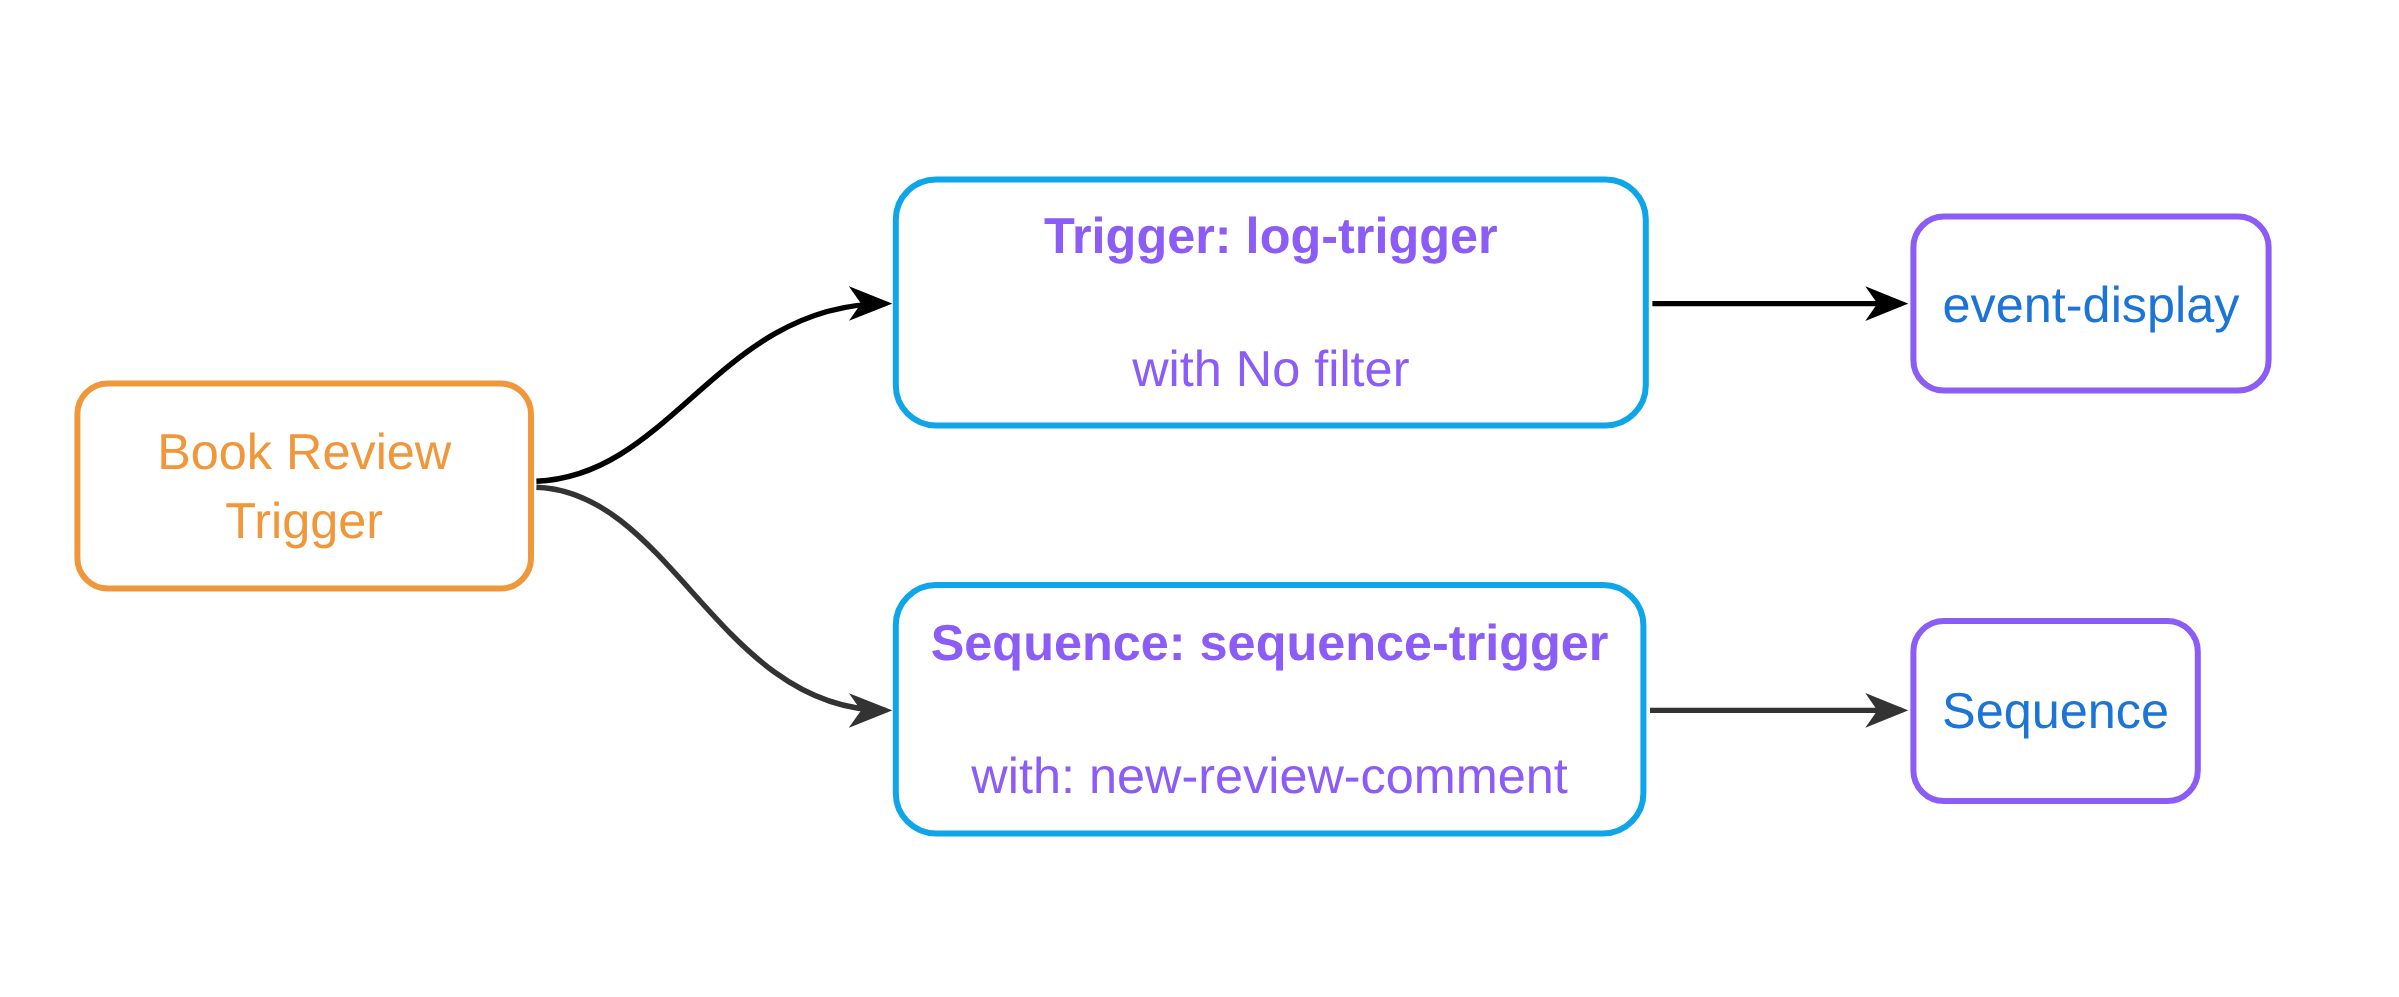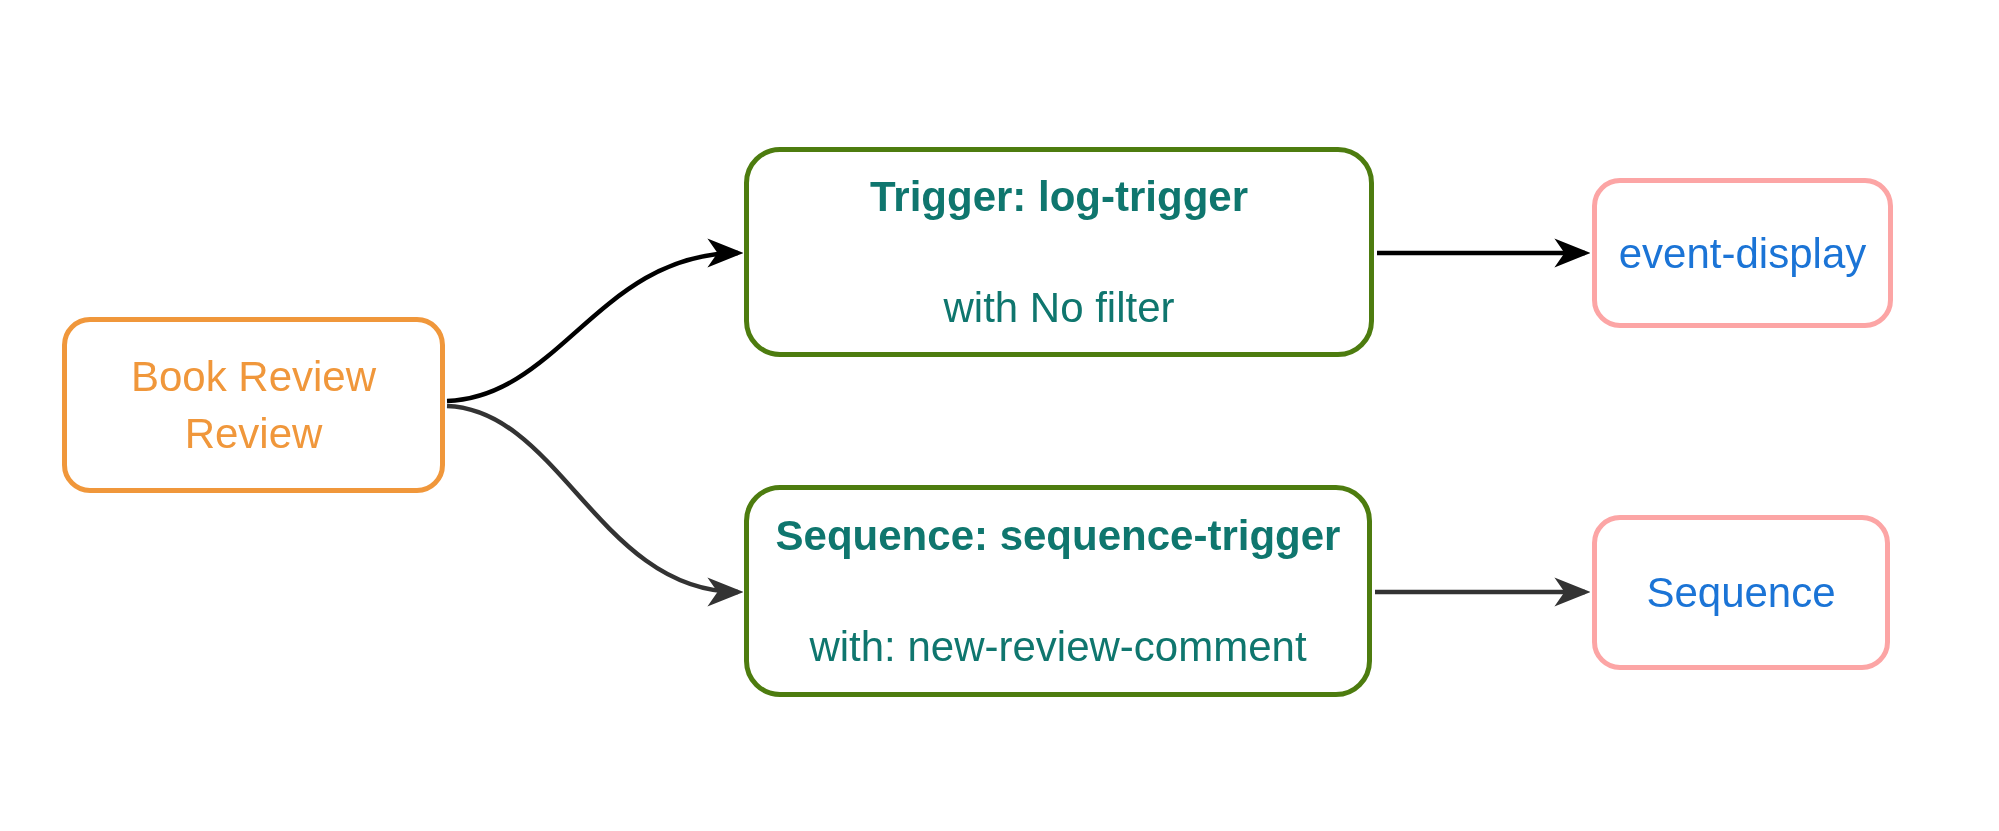--- a/index.html
+++ b/index.html
@@ -37,53 +37,53 @@
   .node-broker {
     left: 62px;
     top: 317px;
     width: 383px;
     height: 176px;
     border: 5px solid #F0973B;
     border-radius: 28px;
     color: #F0973B;
   }
   .node-trigger {
-    border: 5px solid #4d7c0f;
-    color: #0f766e;
+    border: 5px solid #0ea5e9;
+    color: #8b5cf6;
     gap: 44px;
   }
   .node-log-trigger {
     left: 744px;
     top: 147px;
     width: 630px;
     height: 210px;
     border-radius: 36px;
   }
   .node-sequence-trigger {
     left: 744px;
     top: 485px;
     width: 628px;
     height: 212px;
     border-radius: 36px;
   }
   .node-blue {
-    border: 5px solid #fca5a5;
+    border: 5px solid #8b5cf6;
     border-radius: 28px;
     color: #1B74D6;
   }
   .node-event-display {
     left: 1592px;
     top: 178px;
     width: 301px;
     height: 150px;
   }
   .node-sequence {
     left: 1592px;
     top: 515px;
-    width: 298px;
+    width: 242px;
     height: 155px;
   }
   .node .title {
     font-weight: bold;
   }
   .node .subtitle {
     font-weight: normal;
     margin-top: 10px;
   }
   .edge-path {
@@ -111,21 +111,21 @@
 
     <path class="edge-path" d="M 447 406 C 560 410 600 592 738 592" marker-end="url(#arrow-gray)" stroke="#333333"></path>
 
     <path class="edge-path" d="M 1377 253 L 1585 253" marker-end="url(#arrow-black)" stroke="#000000"></path>
 
     <path class="edge-path" d="M 1375 592 L 1585 592" marker-end="url(#arrow-gray)" stroke="#333333"></path>
   </svg>
 
   <div class="node node-broker">
     <span>Book Review</span>
-    <span>Review</span>
+    <span>Trigger</span>
   </div>
 
   <div class="node node-trigger node-log-trigger">
     <span class="title">Trigger: log-trigger</span>
     <span class="subtitle">with No filter</span>
   </div>
 
   <div class="node node-trigger node-sequence-trigger">
     <span class="title">Sequence: sequence-trigger</span>
     <span class="subtitle">with: new-review-comment</span>

